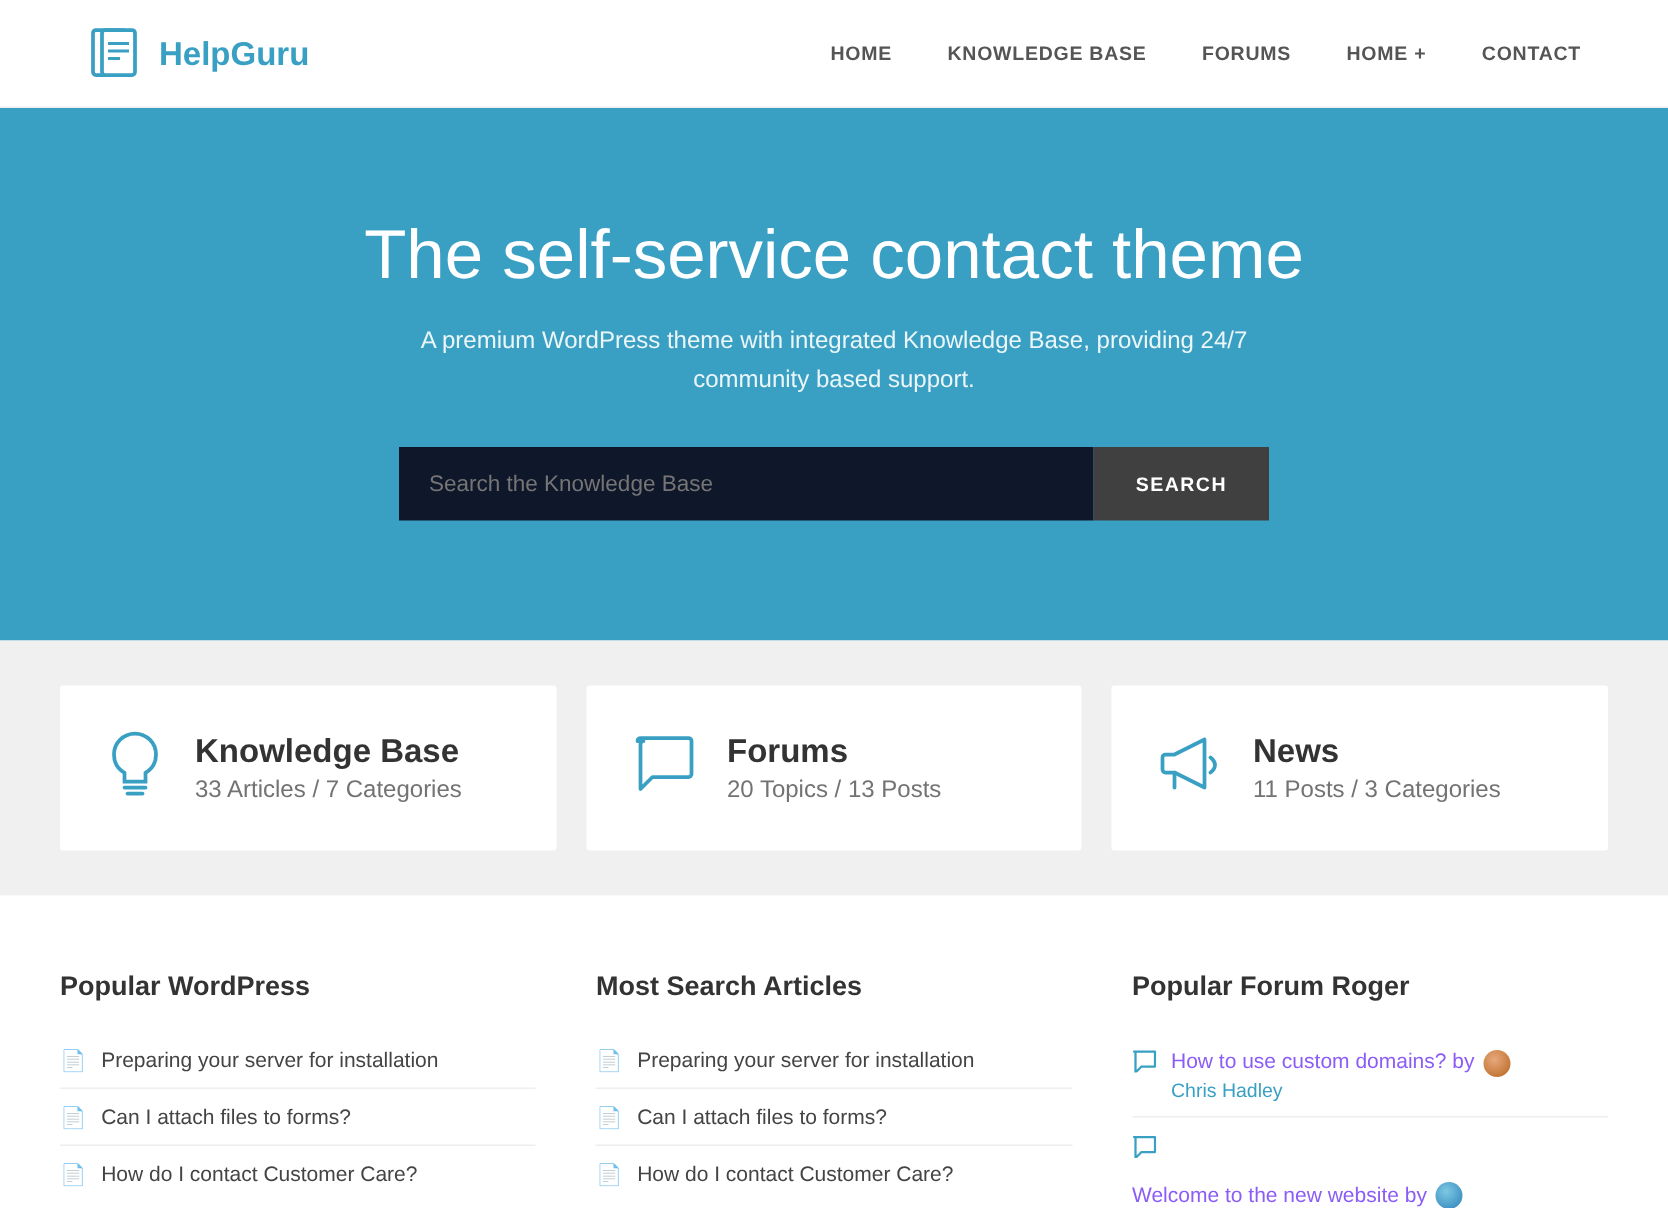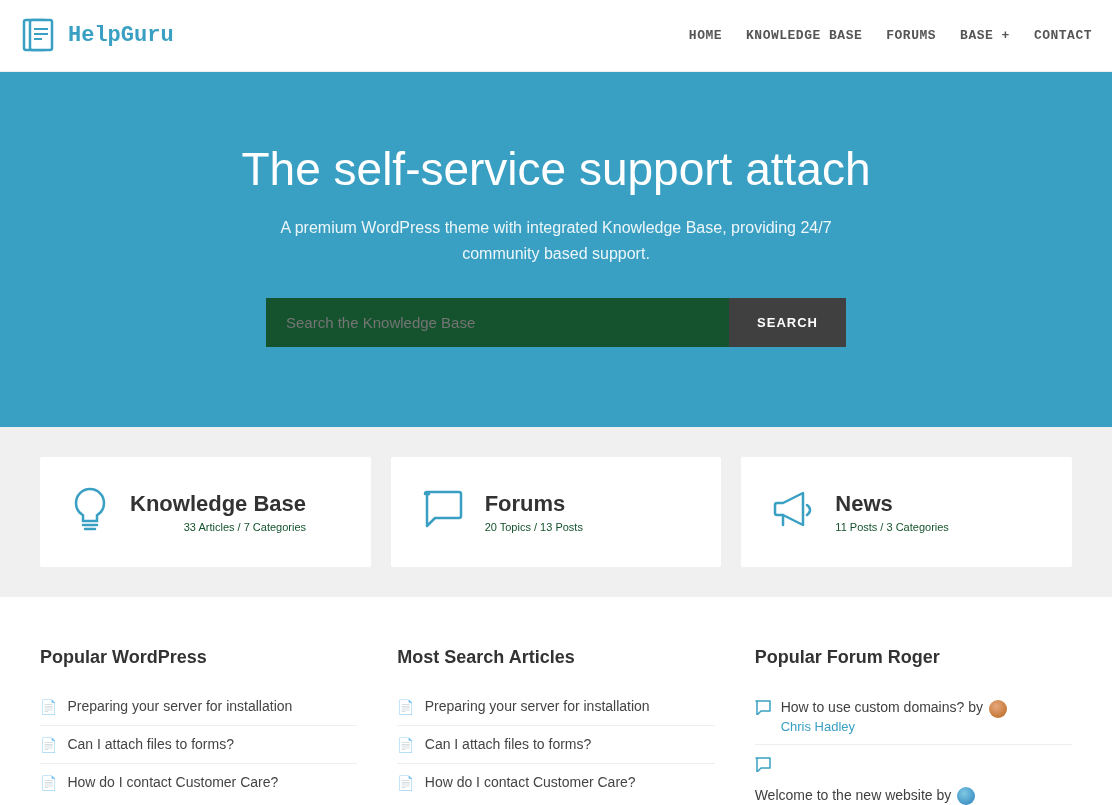--- a/index.html
+++ b/index.html
@@ -1,46 +1,45 @@
 <!DOCTYPE html>
 <html><head>
   <meta charset="utf-8">
   <style>
     * { margin: 0; padding: 0; box-sizing: border-box; }
     body { font-family: -apple-system, BlinkMacSystemFont, 'Segoe UI', sans-serif; background: #f5f5f5; color: #333; }
 
     
     .header {
       background: #fff;
-      padding: 0 20px;
+      padding: 0 58px;
       display: flex;
       align-items: center;
       justify-content: space-between;
       height: 72px;
       border-bottom: 1px solid #eee;
-      font-family: Liberation Mono, monospace;
     }
     .logo-area {
       display: flex;
       align-items: center;
       gap: 10px;
     }
     .logo-icon {
       width: 38px;
       height: 38px;
     }
     .logo-text {
       font-size: 22px;
       font-weight: 600;
       color: #3aa0c3;
     }
     .nav {
       display: flex;
       align-items: center;
-      gap: 24px;
+      gap: 37px;
     }
     .nav-item {
       font-size: 13px;
       font-weight: 600;
       color: #555;
       text-decoration: none;
       letter-spacing: 0.5px;
       cursor: pointer;
     }
 
@@ -68,21 +67,21 @@
       display: flex;
       max-width: 580px;
       margin: 0 auto;
     }
     .search-input {
       flex: 1;
       padding: 16px 20px;
       font-size: 15px;
       border: none;
       outline: none;
-      background: #14532d;
+      background: #0f172a;
       color: #999;
     }
     .search-button {
       background: #404040;
       color: #fff;
       border: none;
       padding: 16px 28px;
       font-size: 13px;
       font-weight: 700;
       letter-spacing: 1px;
@@ -116,22 +115,22 @@
       flex-shrink: 0;
     }
     .stat-info {}
     .stat-title {
       font-size: 22px;
       font-weight: 600;
       color: #333;
       margin-bottom: 4px;
     }
     .stat-sub {
-      font-size: 11px;
-      color: #14532d;
+      font-size: 16px;
+      color: #737373;
       text-align: right;
     }
 
     
     .content-section {
       background: #fff;
       padding: 50px 40px;
     }
     .content-grid {
       display: grid;
@@ -176,21 +175,21 @@
       font-size: 14px;
     }
     .forum-item:last-child { border-bottom: none; flex-direction: column; }
     .forum-icon {
       color: #3aa0c3;
       flex-shrink: 0;
       margin-top: 2px;
       font-size: 16px;
     }
     .forum-body {}
-    .forum-text { color: #404040; line-height: 1.4; text-align: center; }
+    .forum-text { color: #8b5cf6; line-height: 1.4; text-align: center; }
     .forum-author { color: #3aa0c3; font-size: 13px; cursor: pointer; text-align: right; }
     .avatar-inline {
       display: inline-block;
       width: 18px;
       height: 18px;
       border-radius: 50%;
       background: #ccc;
       vertical-align: middle;
       margin-left: 2px;
     }
@@ -208,27 +207,27 @@
       <line x1="14" y1="12" x2="28" y2="12" stroke="#3aa0c3" stroke-width="2"></line>
       <line x1="14" y1="17" x2="28" y2="17" stroke="#3aa0c3" stroke-width="2"></line>
       <line x1="14" y1="22" x2="22" y2="22" stroke="#3aa0c3" stroke-width="2"></line>
     </svg>
     <span class="logo-text">HelpGuru</span>
   </div>
   <nav class="nav">
     <a class="nav-item">HOME</a>
     <a class="nav-item">KNOWLEDGE BASE</a>
     <a class="nav-item">FORUMS</a>
-    <a class="nav-item">BASE +</a>
+    <a class="nav-item">HOME +</a>
     <a class="nav-item">CONTACT</a>
   </nav>
 </header>
 
 <section class="hero">
-  <h1 class="hero-title">The self-service support attach</h1>
+  <h1 class="hero-title">The self-service contact theme</h1>
   <p class="hero-subtitle">A premium WordPress theme with integrated Knowledge Base, providing 24/7 community based support.</p>
   <div class="search-bar">
     <input class="search-input" type="text" placeholder="Search the Knowledge Base" style="">
     <button class="search-button">SEARCH</button>
   </div>
 </section>
 
 <section class="stats-section">
   <div class="stats-grid">
 

